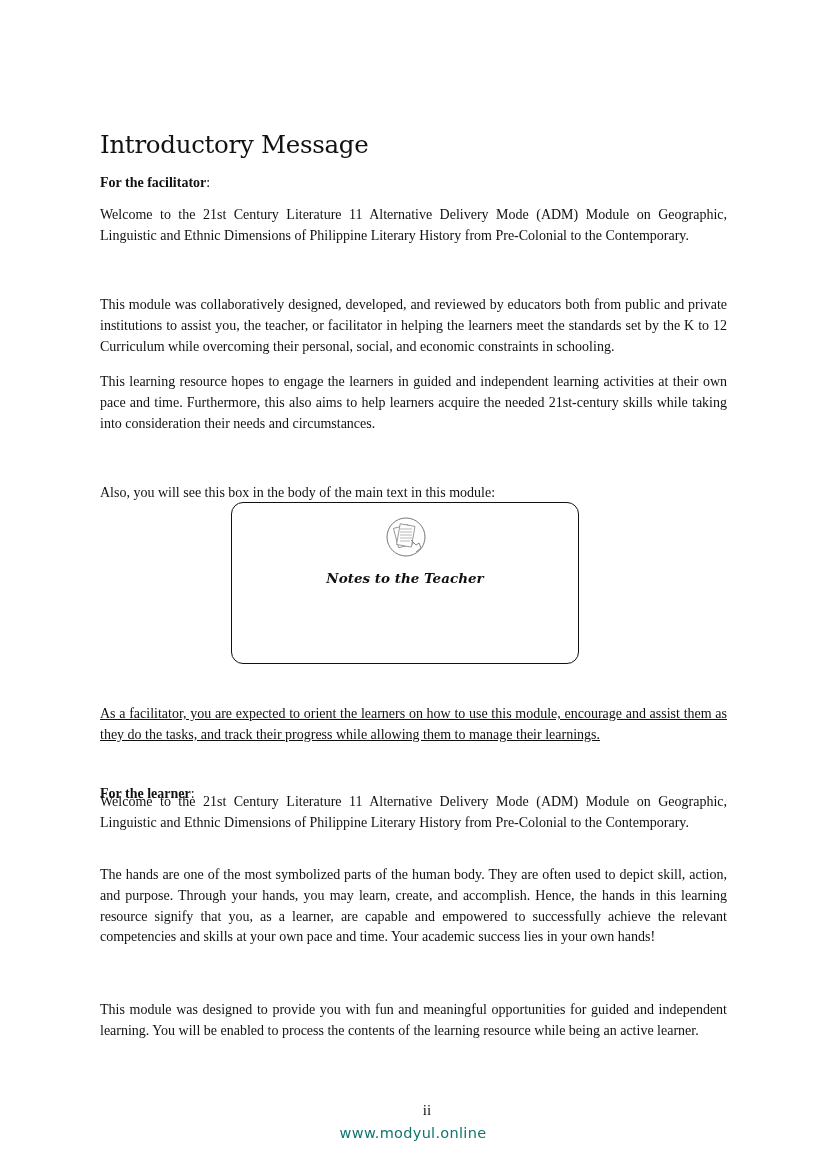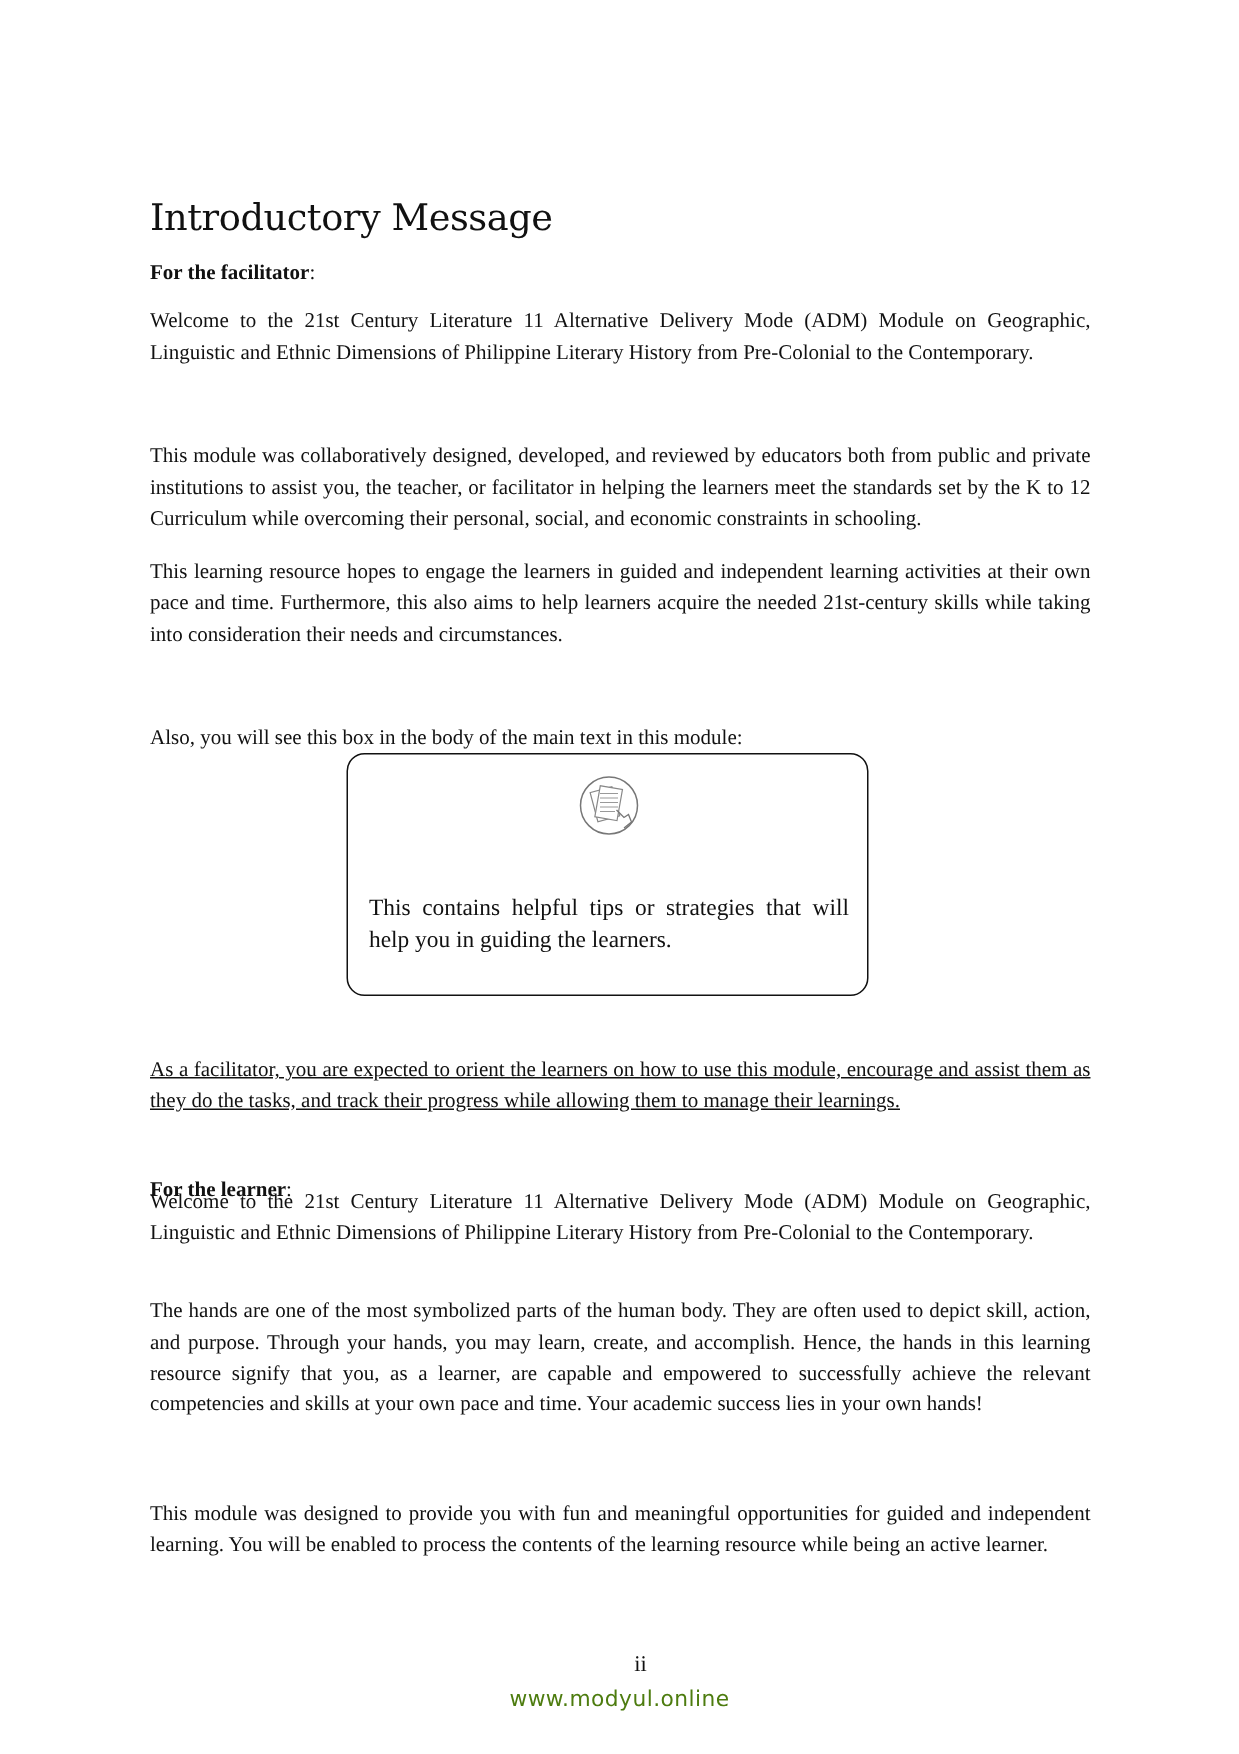--- a/index.html
+++ b/index.html
@@ -43,21 +43,21 @@
       position: absolute; left: 14px; width: 320px; top: 93px;
       font-family: "Liberation Serif", serif; font-size: 15.6px;
       line-height: 20.8px; text-align: justify; text-align-last: left; margin: 0;
     }
     .pagenum {
       position: absolute; left: 0; right: 0; top: 1102px; text-align: center;
       font-family: "Liberation Serif", serif; font-size: 15px; margin-left: 28px;
     }
     .watermark {
       position: absolute; left: 0; right: 0; top: 1125px; text-align: center;
-      font-family: "DejaVu Sans", sans-serif; font-size: 14.5px; color: #4d7c0f;
+      font-family: "DejaVu Sans", sans-serif; font-size: 14.5px; color: #0f766e;
       letter-spacing: 0.3px;
     }
   </style>
 </head>
 <body>
 
 <div class="page">
   <h1 class="title">Introductory Message</h1>
 
   <p class="sub" style="top:175px;"><span>For the facilitator</span><span class="colon">:</span></p>
@@ -89,17 +89,17 @@
       <g stroke="#999" stroke-width="0.7">
         <line x1="14" y1="12" x2="26" y2="12"></line>
         <line x1="14" y1="15" x2="26" y2="15"></line>
         <line x1="14" y1="18" x2="26" y2="18"></line>
         <line x1="14" y1="21" x2="26" y2="21"></line>
         <line x1="14" y1="24" x2="24" y2="24"></line>
       </g>
       <path d="M25 23 L30 28 L33 26 L35 31 L30 35" fill="none" stroke="#777" stroke-width="0.9"></path>
     </svg>
   </div>
-  <p class="ntext">This contains helpful tips or strategies that will help you in guiding the learners.</p>
+  <p class="ntitle">Notes to the Teacher</p>
 </div>
 
 <div class="pagenum">ii</div>
 <div class="watermark">www.modyul.online</div>
 
 </body></html>

